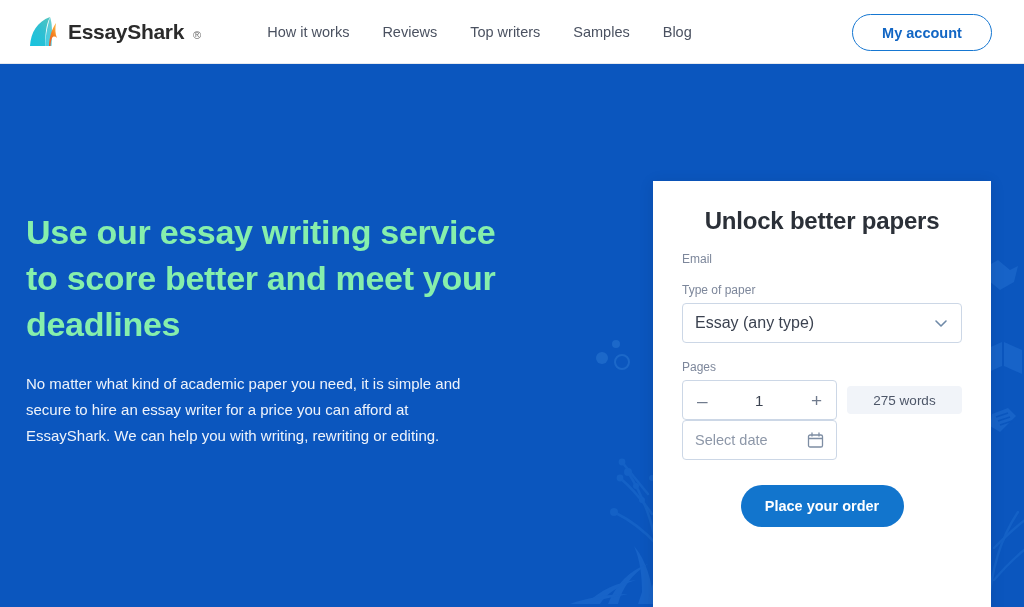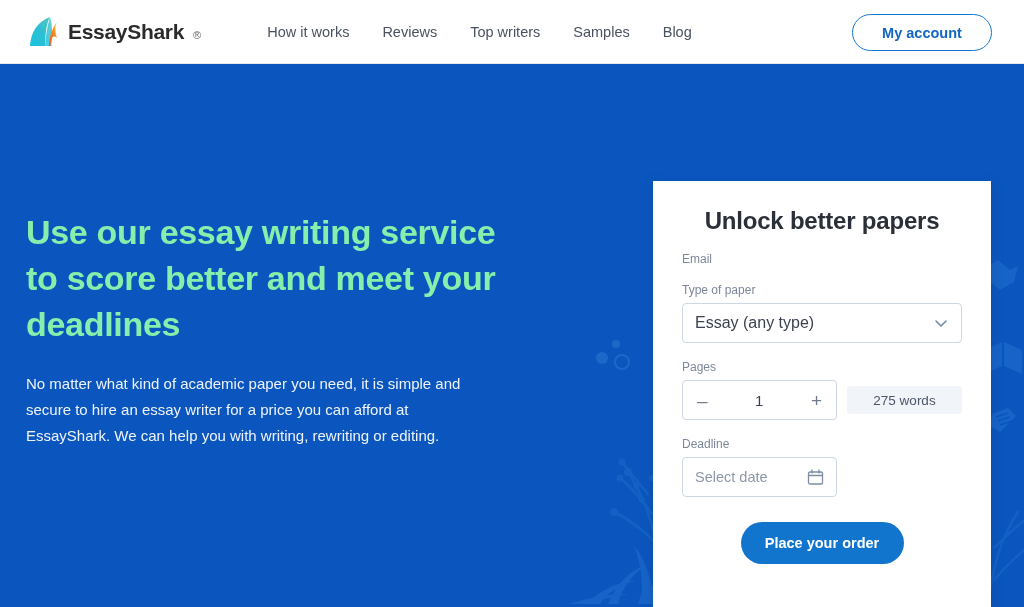--- a/index.html
+++ b/index.html
@@ -260,21 +260,20 @@
           <div class="stepper">
             <span class="sbtn">–</span>
             <span class="sval">1</span>
             <span class="sbtn">+</span>
           </div>
           <div class="words-badge">275 words</div>
         </div>
       </div>
 
       <div class="field">
-        <div class="field-label">Deadline</div>
         <div class="control deadline-ctl">
           <span class="ph">Select date</span>
           <span class="right-ic">
             <svg width="17" height="17" viewBox="0 0 17 17">
               <rect x="1.5" y="3.5" width="14" height="12" rx="1.6" fill="none" stroke="#7d8da3" stroke-width="1.3"></rect>
               <path d="M1.5 7 L15.5 7" stroke="#7d8da3" stroke-width="1.3"></path>
               <path d="M5 1.5 L5 4.5 M12 1.5 L12 4.5" stroke="#7d8da3" stroke-width="1.3" stroke-linecap="round"></path>
             </svg>
           </span>
         </div>

